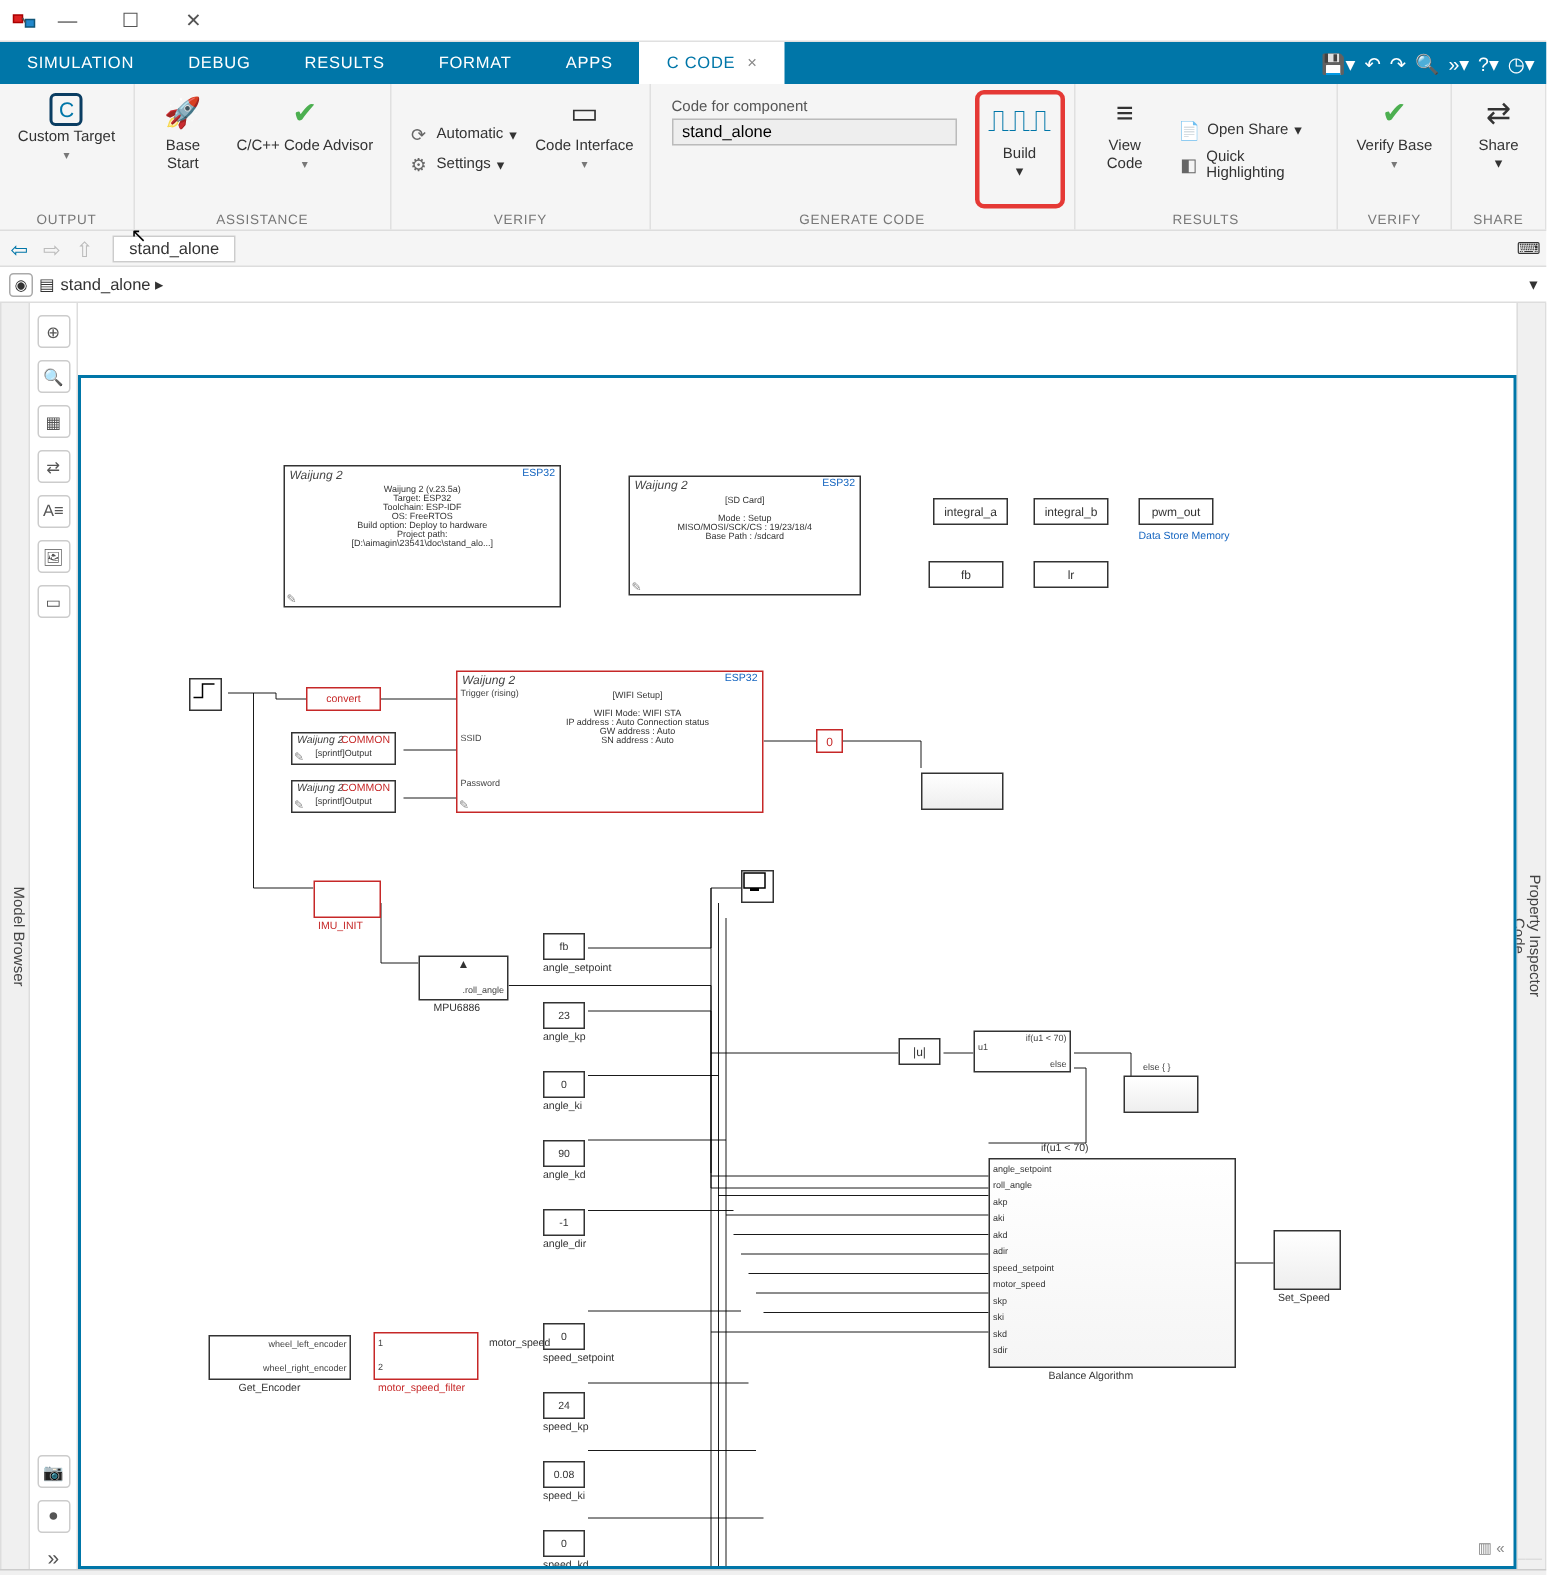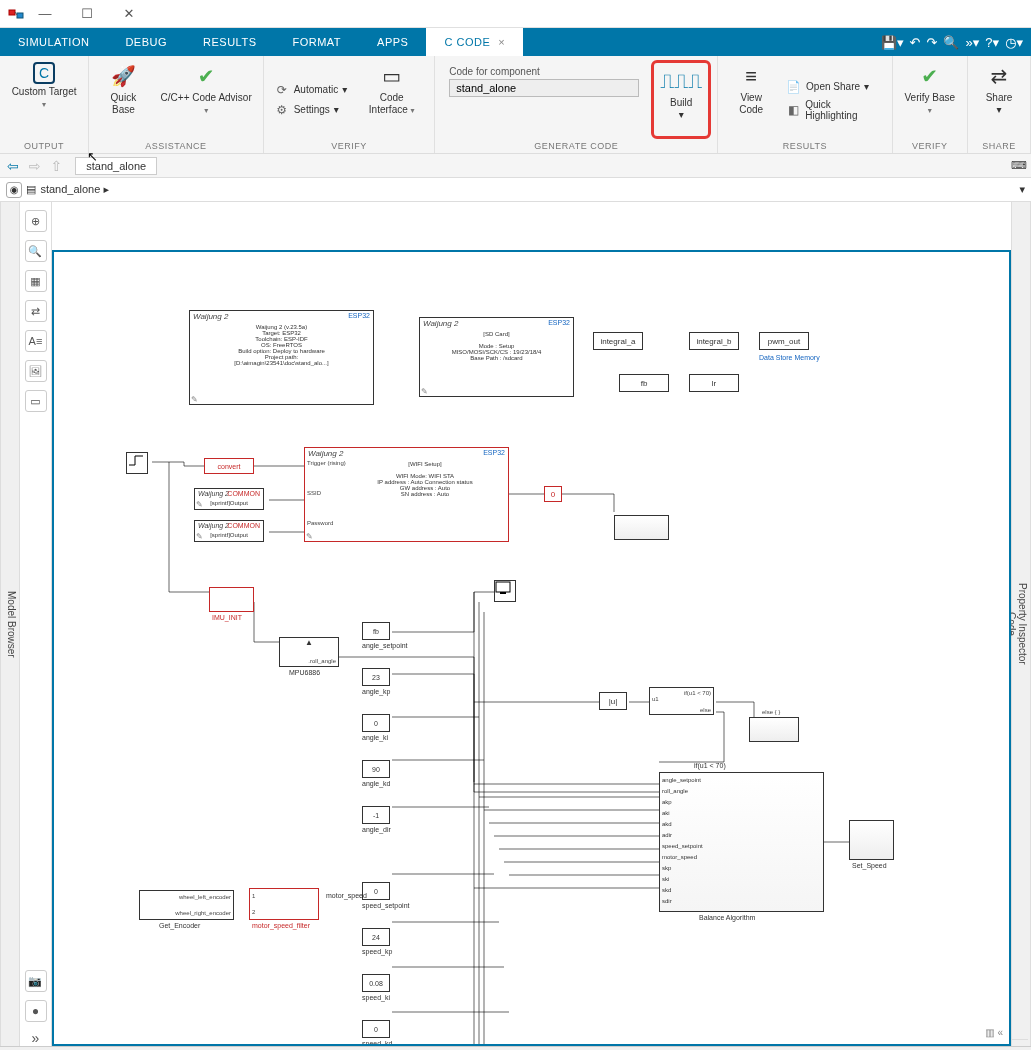--- a/index.html
+++ b/index.html
@@ -130,21 +130,21 @@
         <div class="lbl"><span>Custom Target</span> <span class="drop"></span></div>
       </div>
     </div>
     <div class="ts-group-label">OUTPUT</div>
   </div>
 
   <div class="ts-group">
     <div class="ts-btns">
       <div class="ts-btn big">
         <div class="ico">🚀</div>
-        <div class="lbl">Quick Base</div>
+        <div class="lbl">Base Start</div>
       </div>
       <div class="ts-btn big">
         <div class="ico" style="color:#4caf50;">✔</div>
         <div class="lbl"><span>C/C++ Code Advisor</span> <span class="drop"></span></div>
       </div>
     </div>
     <div class="ts-group-label">ASSISTANCE</div>
   </div>
 
   <div class="ts-group">
@@ -311,21 +311,21 @@
       <span class="pencil">✎</span>
     </div>
 
     <div class="blk" style="left:365px;top:65px;width:155px;height:80px;">
       <div class="head">Waijung 2</div>
       <span class="corner">ESP32</span>
       <div class="body" id="sdc">[SD Card]<br><br>Mode : Setup<br>MISO/MOSI/SCK/CS : 19/23/18/4<br>Base Path : /sdcard</div>
       <span class="pencil">✎</span>
     </div>
 
-    <div class="small-blk" style="left:539px;top:80px;width:50px;">integral_a</div>
+    <div class="small-blk" style="left:568px;top:80px;width:50px;">integral_a</div>
     <div class="small-blk" style="left:635px;top:80px;width:50px;">integral_b</div>
     <div class="small-blk" style="left:705px;top:80px;width:50px;">pwm_out</div>
     <div class="lbl-below blue" style="left:705px;top:102px;">Data Store Memory</div>
     <div class="small-blk" style="left:565px;top:122px;width:50px;">fb</div>
     <div class="small-blk" style="left:635px;top:122px;width:50px;">lr</div>
 
     <div class="small-blk" style="left:72px;top:200px;width:22px;height:22px;">
       <svg width="18" height="14">
           <path d="M2 12 H8 V3 H16" stroke="#000" fill="none"></path>
         </svg>

